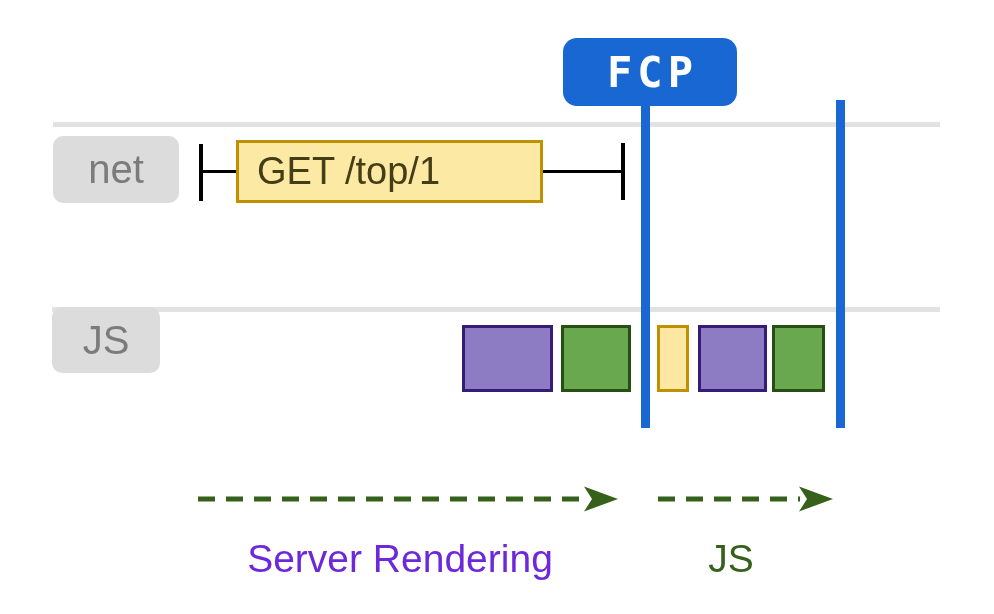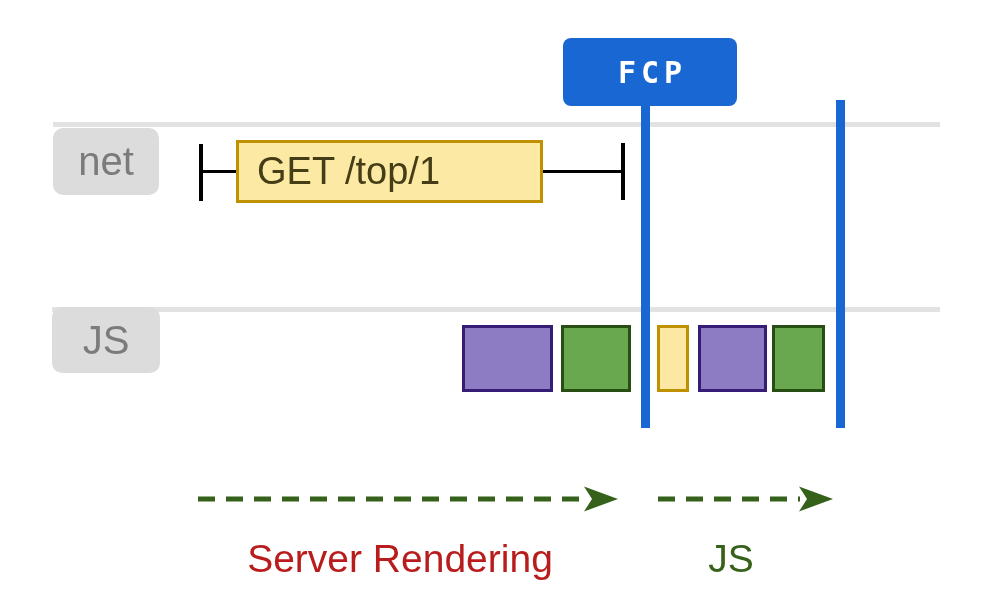--- a/index.html
+++ b/index.html
@@ -10,25 +10,25 @@
     background: #ffffff;
     overflow: hidden;
     font-family: "Liberation Sans", sans-serif;
   }
 
   
   .badge {
     position: absolute;
     top: 38px;
     height: 68px;
-    border-radius: 8px;
+    border-radius: 14px;
     color: #ffffff;
     font-family: "DejaVu Sans Mono", monospace;
     font-weight: bold;
-    font-size: 30px;
+    font-size: 42px;
     letter-spacing: 5px;
     display: flex;
     align-items: center;
     justify-content: center;
     padding-left: 5px; 
     z-index: 6;
   }
   #badge-fcp { left: 563px; width: 169px; }
   #badge-tti { left: 758px; width: 162px; }
 
@@ -51,21 +51,21 @@
   
   .track-label {
     position: absolute;
     border-radius: 10px;
     font-size: 40px;
     display: flex;
     align-items: center;
     justify-content: center;
     z-index: 2;
   }
-  #net-label { left: 53px; top: 128px; width: 106px; height: 67px; }
+  #net-label { left: 53px; top: 136px; width: 126px; height: 67px; }
   #js-label  { left: 52px; top: 307px; width: 108px; height: 66px; }
 
   
   .tick { position: absolute; width: 4px; height: 57px; z-index: 3; }
   #req-tick-start { left: 199px; top: 144px; }
   #req-tick-end   { left: 621px; top: 143px; }
   #req-line { position: absolute; left: 201px; top: 170px; width: 422px; height: 3px; z-index: 2; }
   #req-box {
     position: absolute;
     left: 228px; top: 140px; width: 307px; height: 63px;
@@ -131,16 +131,16 @@
       <div class="task-block" style="left: 772px; width: 53px; background: rgb(106, 168, 79); border-color: rgb(39, 78, 19);"></div>
     </div>
 
   <svg id="arrows-svg" width="994" height="614" viewBox="0 0 994 614">
     <line id="arrow1-line" x1="198" y1="499" x2="584" y2="499" stroke-width="5" stroke-dasharray="17 11" stroke="#35611a"></line>
     <path id="arrow1-head" d="M618,499 L584,486.5 L592,499 L584,511.5 Z" fill="#35611a"></path>
     <line id="arrow2-line" x1="658" y1="499" x2="800" y2="499" stroke-width="5" stroke-dasharray="17 11" stroke="#35611a"></line>
     <path id="arrow2-head" d="M833,499 L799,486.5 L807,499 L799,511.5 Z" fill="#35611a"></path>
   </svg>
 
-  <div class="phase-label" id="phase-label-server" style="color: #b91c1c;">Server Rendering</div>
+  <div class="phase-label" id="phase-label-server" style="color: #6d28d9;">Server Rendering</div>
   <div class="phase-label" id="phase-label-js" style="color: rgb(53, 97, 26);">JS</div>
 
 </div>
 
 </body></html>

